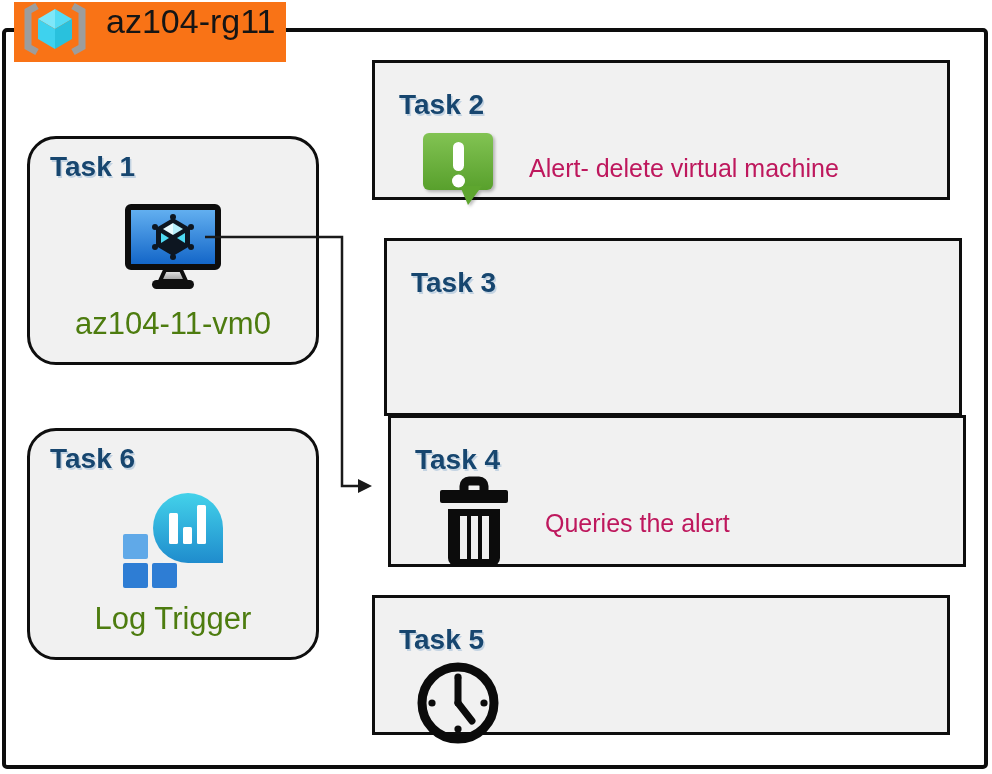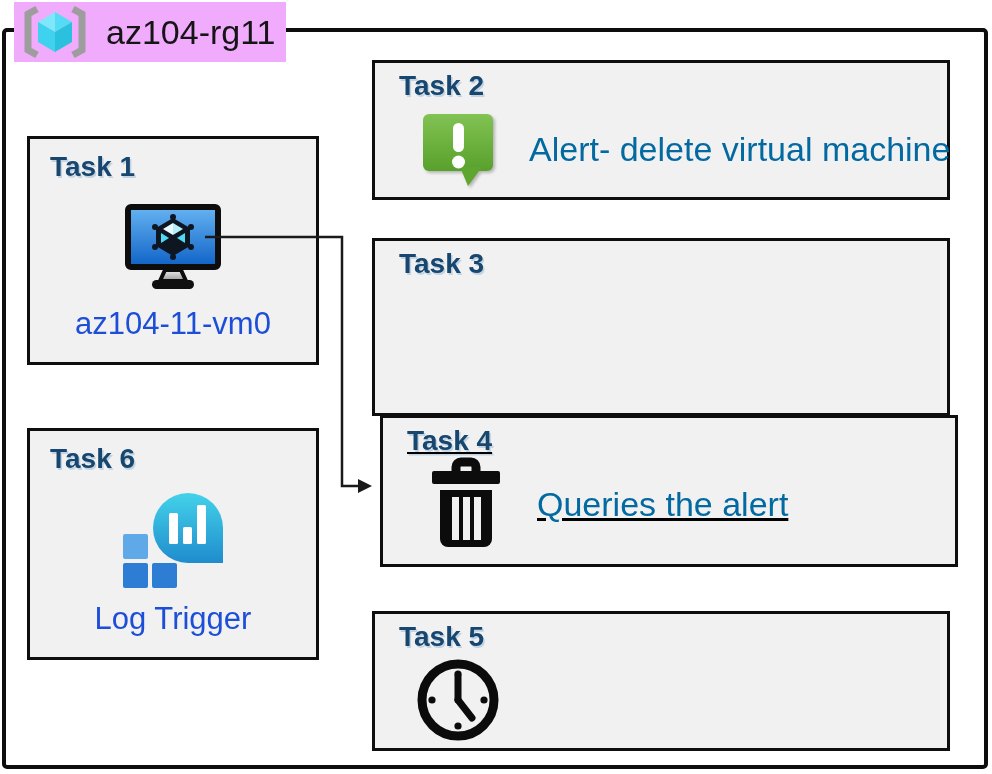--- a/index.html
+++ b/index.html
@@ -6,42 +6,42 @@
   .canvas{
     position:relative;width:992px;height:774px;background:#ffffff;
     font-family:"Liberation Sans",sans-serif;overflow:hidden;
   }
   .outer-box{
     position:absolute;left:2px;top:28px;width:986px;height:741px;
     border:4px solid #0d0d0d;border-radius:5px;box-sizing:border-box;z-index:0;
   }
   .rg-header{
     position:absolute;left:14px;top:2px;height:60px;width:272px;
-    background:#f0abfc;display:flex;align-items:center;gap:14px;
+    background:#f97316;display:flex;gap:14px;
     z-index:3;padding-left:4px;box-sizing:border-box;
   }
   .rg-title{font-size:34px;color:#151515;white-space:nowrap;}
   .task{
     position:absolute;background:#f1f1f1;border:3px solid #0e0e0e;
     box-sizing:border-box;z-index:1;
   }
   .task-label{
     font-weight:bold;font-size:28px;color:#17466f;line-height:36px;
     text-shadow:1.5px 1.5px 0 rgba(140,176,208,0.45);
   }
   
-  .task.vert{display:flex;flex-direction:column;align-items:center;padding:10px 0 20px 0;}
+  .task.vert{display:flex;flex-direction:column;align-items:center;padding:10px 0 20px 0;border-radius:29px;}
   .task.vert .task-label{align-self:flex-start;margin-left:20px;}
   .task.vert .icon-zone{flex:1;display:flex;align-items:center;justify-content:center;}
-  .task.vert .task-text{font-size:31px;color:#1d4ed8;white-space:nowrap;}
+  .task.vert .task-text{font-size:31px;color:#4d7c0f;white-space:nowrap;}
   
-  .task.horiz{padding:5px 0 0 24px;}
+  .task.horiz{padding:24px 0 0 24px;}
   .task-row{display:flex;align-items:center;height:86px;margin-top:2px;}
   .icon-cell{width:86px;margin-left:16px;display:flex;align-items:center;justify-content:center;flex:none;}
-  .task.horiz .task-text{font-size:34px;color:#0369a1;margin-left:28px;white-space:nowrap;}
+  .task.horiz .task-text{font-size:25px;color:#be185d;margin-left:28px;white-space:nowrap;}
   .connector{position:absolute;left:0;top:0;z-index:2;pointer-events:none;}
   .shadowed{filter:drop-shadow(2px 2px 1.5px rgba(0,0,0,0.25));}
 </style>
 </head>
 <body>
 
 <div class="canvas">
 
   <div class="outer-box"></div>
 
@@ -133,42 +133,42 @@
           <rect x="5" y="5" width="70" height="57" rx="6" fill="url(#alertG)"></rect>
           <polygon points="42,58 64,58 50,77" fill="#5ea62f"></polygon>
           <rect x="35" y="14" width="11" height="29" rx="5.5" fill="#ffffff"></rect>
           <circle cx="40.5" cy="53" r="6.5" fill="#ffffff"></circle>
         </svg>
       </span>
       <span class="task-text">Alert- delete virtual machine</span>
     </div>
   </div>
 
-  <div class="task horiz" style="left:372px;top:238px;width:578px;height:178px;">
+  <div class="task horiz" style="left:384px;top:238px;width:578px;height:178px;">
     <div class="task-label">Task 3</div>
   </div>
 
-  <div class="task horiz" style="left:380px;top:415px;width:578px;height:152px;text-decoration:underline;">
+  <div class="task horiz" style="left:388px;top:415px;width:578px;height:152px;">
     <div class="task-label">Task 4</div>
     <div class="task-row">
       <span class="icon-cell">
         <svg width="76" height="92" viewBox="0 0 76 92" style="margin-top:-4px;">
           <path d="M28 15 v-4 a5 5 0 0 1 5 -5 h10 a5 5 0 0 1 5 5 v4" fill="none" stroke="#0c0c0c" stroke-width="9"></path>
           <rect x="4" y="15" width="68" height="13" rx="2" fill="#0c0c0c"></rect>
           <path d="M12 34 h52 v49 a8 8 0 0 1 -8 8 h-36 a8 8 0 0 1 -8 -8 z" fill="#0c0c0c"></path>
           <rect x="24" y="41" width="7" height="43" fill="#f1f1f1"></rect>
           <rect x="35" y="41" width="7" height="43" fill="#f1f1f1"></rect>
           <rect x="46" y="41" width="7" height="43" fill="#f1f1f1"></rect>
         </svg>
       </span>
       <span class="task-text">Queries the alert</span>
     </div>
   </div>
 
-  <div class="task horiz" style="left:372px;top:611px;width:578px;height:140px;">
+  <div class="task horiz" style="left:372px;top:595px;width:578px;height:140px;">
     <div class="task-label">Task 5</div>
     <div class="task-row">
       <span class="icon-cell">
         <svg width="86" height="86" viewBox="0 0 86 86">
           <circle cx="43" cy="43" r="36" fill="none" stroke="#0b0b0b" stroke-width="9"></circle>
           <circle cx="43" cy="17" r="3.6" fill="#0b0b0b"></circle>
           <circle cx="69" cy="43" r="3.6" fill="#0b0b0b"></circle>
           <circle cx="43" cy="69" r="3.6" fill="#0b0b0b"></circle>
           <circle cx="17" cy="43" r="3.6" fill="#0b0b0b"></circle>
           <path d="M43 43 V19" stroke="#0b0b0b" stroke-width="7" stroke-linecap="round"></path>

